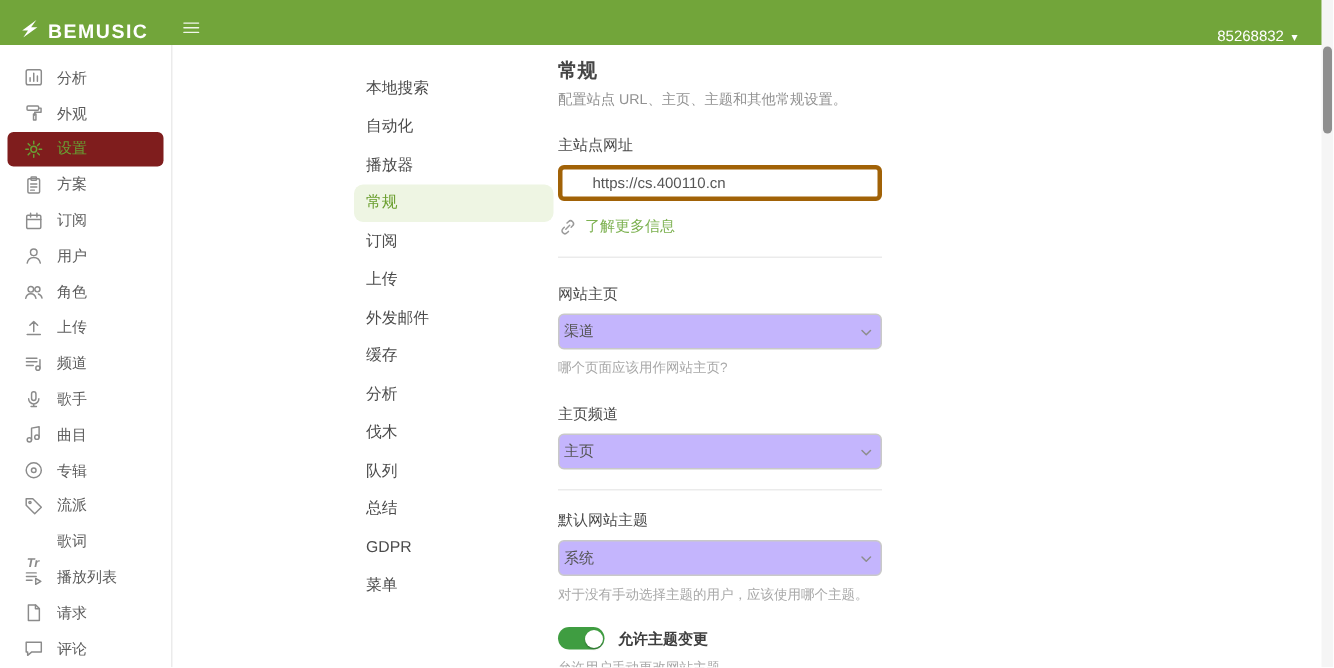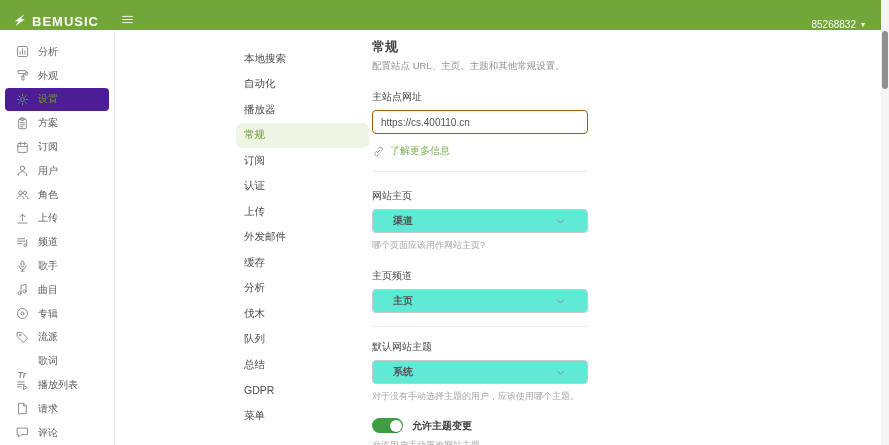--- a/index.html
+++ b/index.html
@@ -17,45 +17,45 @@
   .bell { display:flex; cursor:pointer; }
   .user-menu { display:flex; align-items:center; gap:5px; font-size:10px; cursor:pointer; }
   .caret { font-size:8px; }
 
   
   .sidebar { position:absolute; left:0; top:30px; width:115px; height:415px; background:#fff;
     border-right:1px solid #ebebeb; padding-top:10px; }
   .side-item { height:23.8px; display:flex; align-items:center; gap:9px; padding:0 10px;
     margin:0 5px; border-radius:4px; font-size:10px; color:#5c5c5c; cursor:pointer; }
   .side-item .icn { color:#8b8b8b; display:flex; width:14px; justify-content:center; }
-  .side-item.active { background:#4c1d95; color:#689f33;text-align:right; }
+  .side-item.active { background:#7f1d1d; color:#689f33;text-align:right; }
   .side-item.active .icn { color:#689f33; }
   .txt-icn { font-size:8.5px; font-weight:700; font-style:italic;margin-top:28px; }
 
   
   .submenu { position:absolute; left:115px; top:30px; width:257px; height:415px; padding-top:16px; }
   .sub-item { margin-left:121px; width:133px; height:25.5px; display:flex; align-items:center;
     padding-left:8px; font-size:10.5px; color:#4c4c4c; border-radius:6px; cursor:pointer; }
   .sub-item.active { background:#eef5e3; color:#6b9f2f; }
 
   
   .main { position:absolute; left:372px; top:30px; width:216px; }
   .m-title { margin-top:8px; font-size:13px; font-weight:600; color:#464646; }
   .m-sub { margin-top:4px; font-size:9.5px; color:#929292; white-space:nowrap; }
   .f-label { margin:17px 0 6px; font-size:10px; color:#4a4a4a; }
-  .text-input { width:100%; height:24px; border:1px solid #a16207; border-radius:4px;
-    padding:0 8px; font-size:10px; color:#555; outline:none; background:#fff;
+  .text-input { width:100%; height:24px; border:3px solid #a16207; border-radius:4px;
+    padding:0 20px; font-size:10px; color:#555; outline:none; background:#fff;
     font-family:"Liberation Sans","DejaVu Sans",sans-serif; }
   .learn { display:flex; align-items:center; gap:5px; margin-top:10px; }
   .learn .icn { color:#9a9a9a; display:flex; }
   .learn a { color:#7cb150; font-size:10px; text-decoration:none;font-family:Liberation Mono, monospace; }
   .divider { border-top:1px solid #ebebeb; margin:13px 0; }
   .select { height:24px; border:1px solid #c9c9c9; border-radius:4px; display:flex;
-    align-items:center; justify-content:space-between; padding:0 20px; font-size:10px;
-    color:#555; cursor:pointer; background:#5eead4;font-weight:bold; }
+    align-items:center; justify-content:space-between; padding:0 3px; font-size:10px;
+    color:#555; cursor:pointer; background:#c4b5fd; }
   .select .icn { color:#8d8d8d; display:flex; }
   .helper { margin-top:6px; font-size:9px; color:#a8a8a8; }
   .toggle-row { display:flex; align-items:center; gap:9px; margin-top:15px; }
   .toggle { width:31px; height:15px; border-radius:9px; background:#3f9d41; position:relative;
     cursor:pointer; flex:0 0 auto; }
   .toggle::after { content:""; position:absolute; right:1.5px; top:1.5px; width:12px; height:12px;
     background:#fff; border-radius:50%; box-shadow:0 1px 1px rgba(0,0,0,.25); }
   .toggle-label { font-size:10px; font-weight:700; color:#3e3e3e; }
 
   
@@ -248,21 +248,20 @@
         <span class="lbl">评论</span>
       </div>
     </div>
 
   <div class="submenu">
       <div class="sub-item">本地搜索</div>
       <div class="sub-item">自动化</div>
       <div class="sub-item">播放器</div>
       <div class="sub-item active">常规</div>
       <div class="sub-item">订阅</div>
-      <div class="sub-item">认证</div>
       <div class="sub-item">上传</div>
       <div class="sub-item">外发邮件</div>
       <div class="sub-item">缓存</div>
       <div class="sub-item">分析</div>
       <div class="sub-item">伐木</div>
       <div class="sub-item">队列</div>
       <div class="sub-item">总结</div>
       <div class="sub-item">GDPR</div>
       <div class="sub-item">菜单</div>
     </div>

